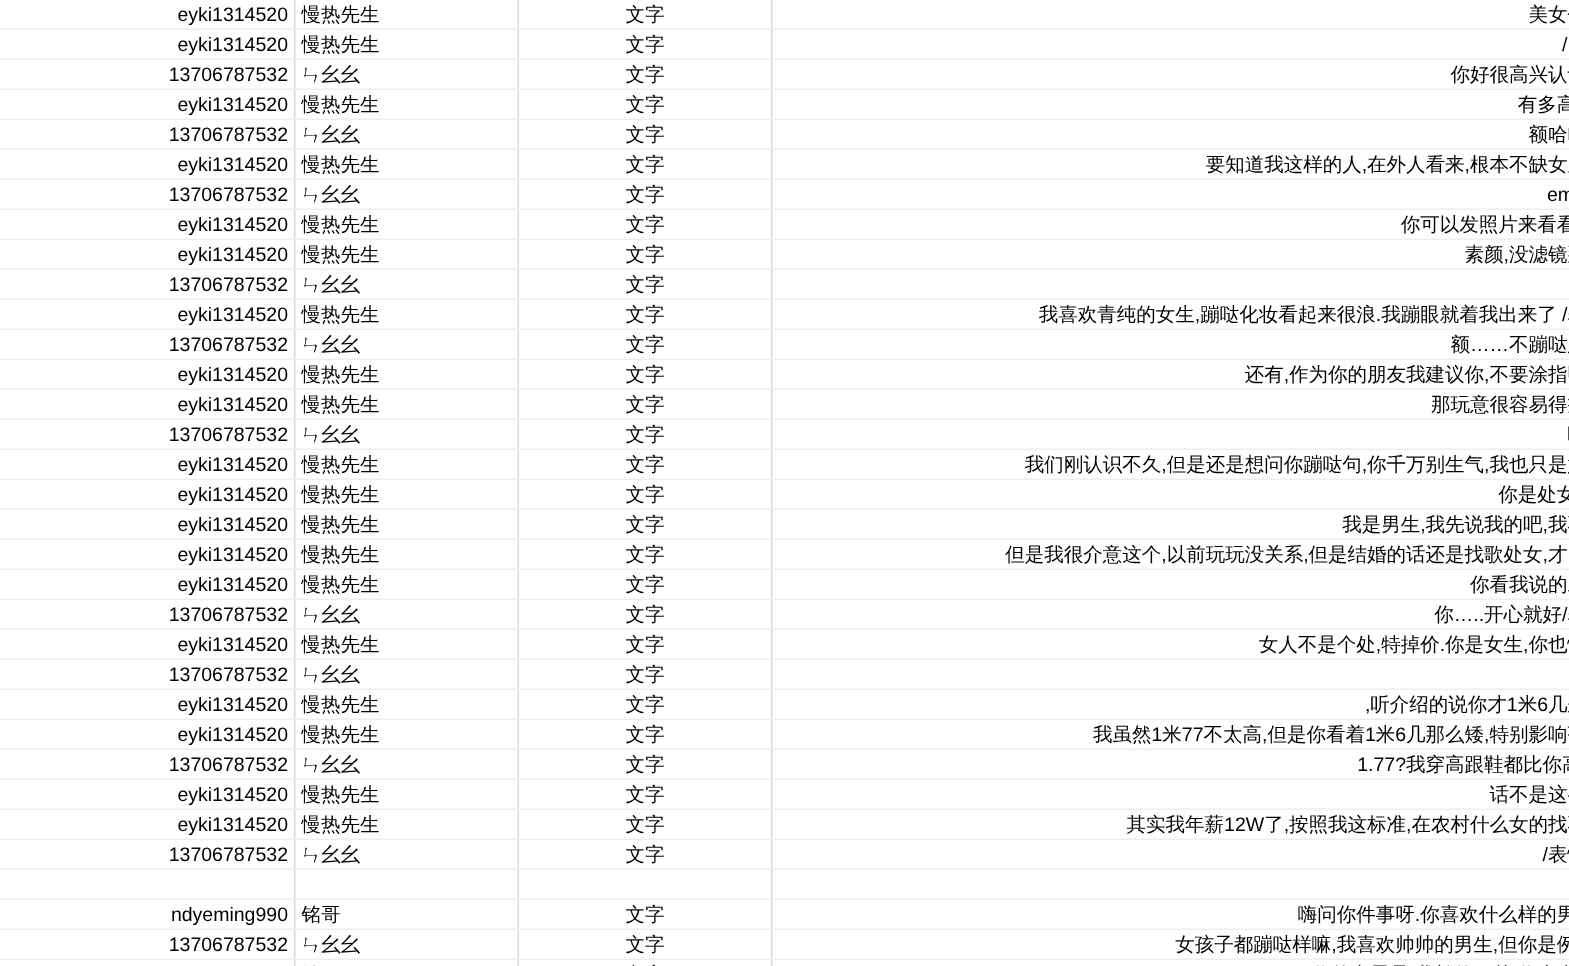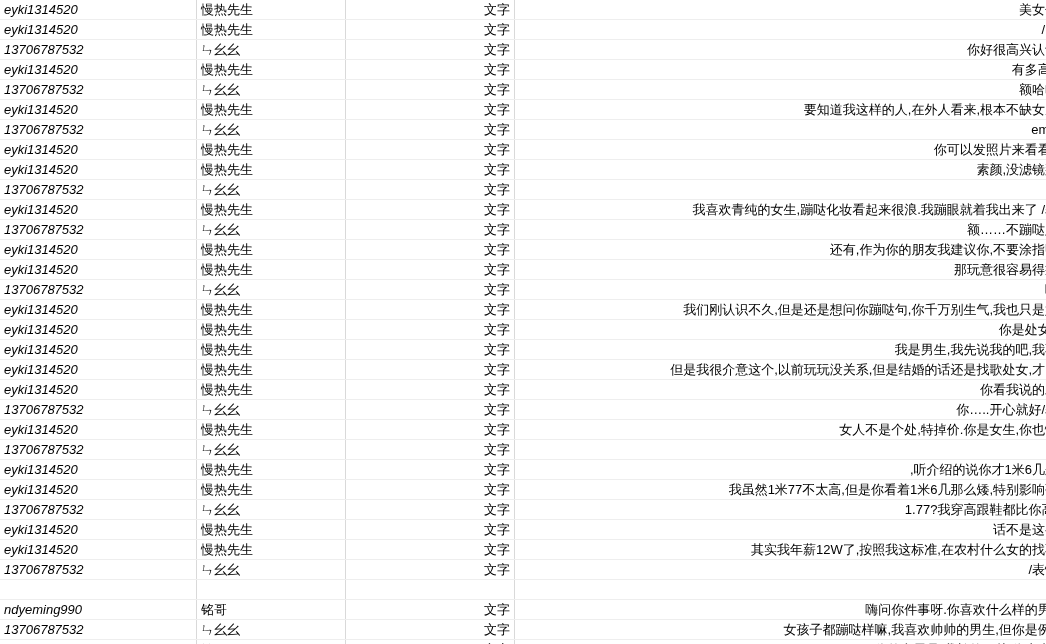--- a/index.html
+++ b/index.html
@@ -26,30 +26,29 @@
     padding: 0 4px;
     border-right: 1px solid #d9d9d9;
     border-bottom: 1px solid #eeeeee;
     white-space: nowrap;
     overflow: hidden;
     font-size: 13px;
     vertical-align: middle;
   }
   td.col-id {
     width: 188px;
-    text-align: left;
-    font-style: italic;
+    text-align: right;
   }
   td.col-nick {
     width: 140px;
     text-align: left;
   }
   td.col-type {
     width: 160px;
-    text-align: right;
+    text-align: center;
     padding-left: 8px;
   }
   td.col-msg {
     width: 552px;
     text-align: right;
     padding-right: 10px;
     border-right: none;
   }
   tr.spacer td {
     height: 19px;

